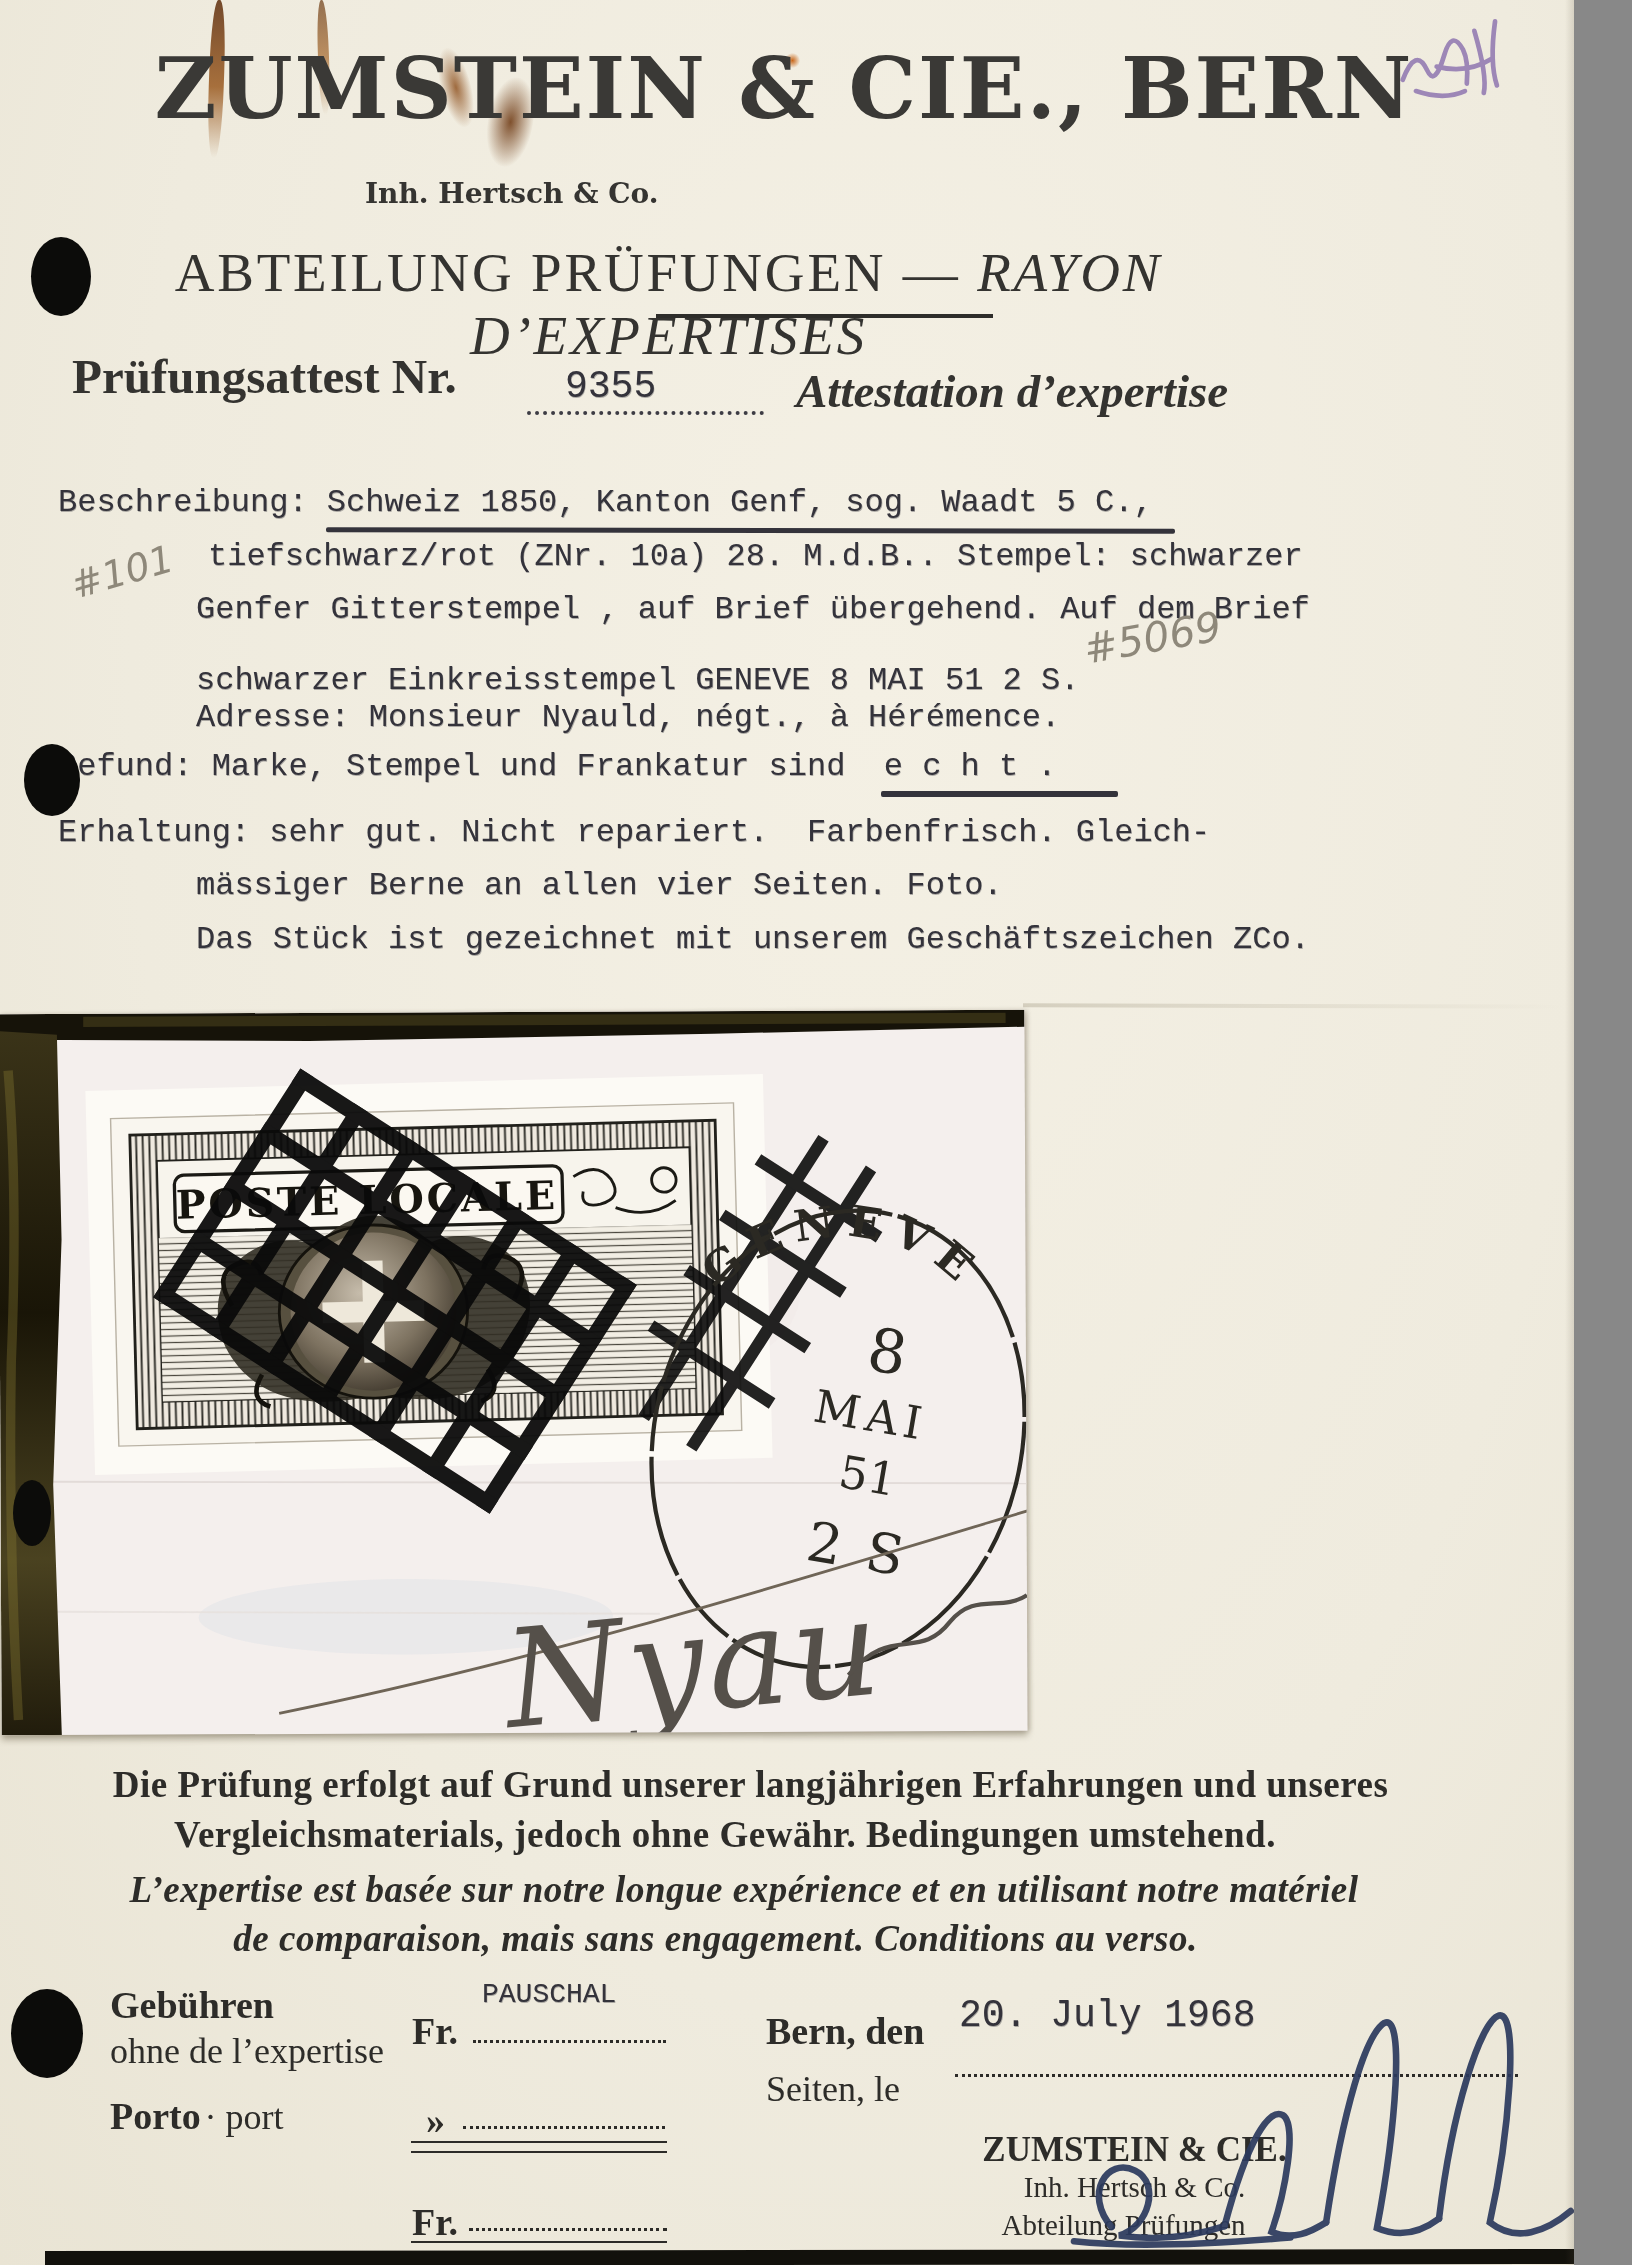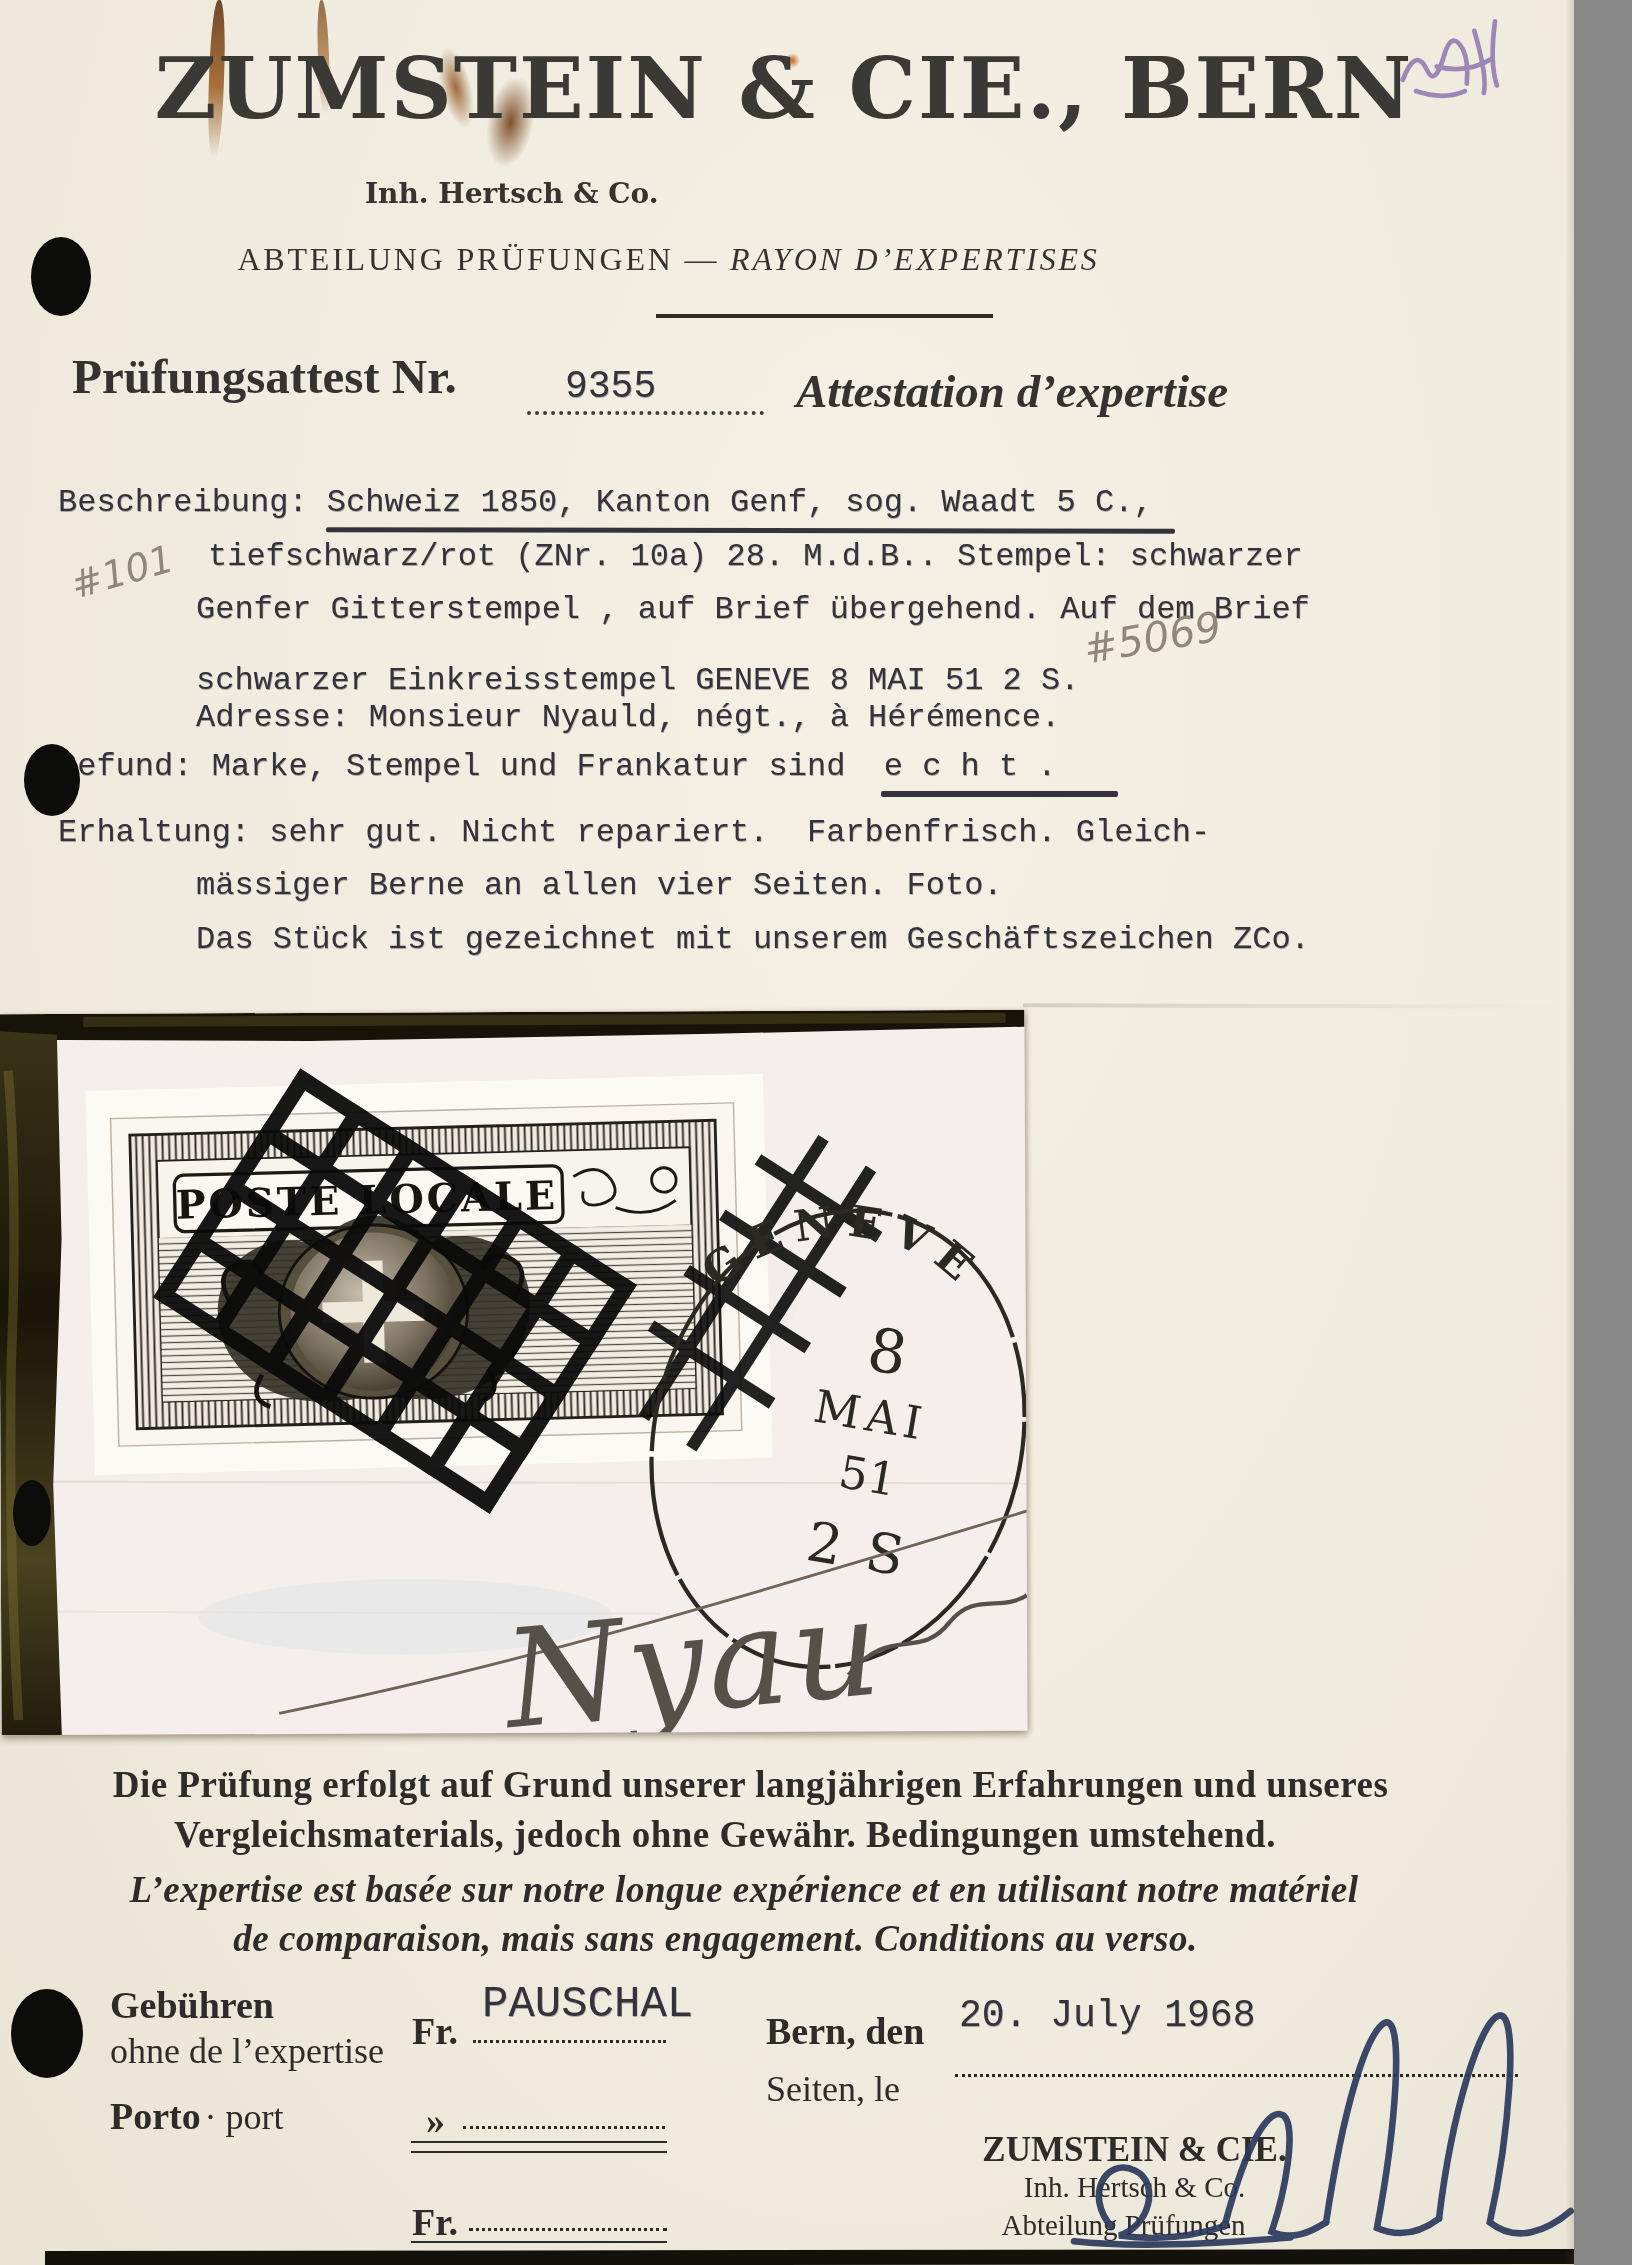--- a/index.html
+++ b/index.html
@@ -4,29 +4,29 @@
 <style>
   html,body{margin:0;padding:0;background:#888;}
   #page{position:relative;width:1574px;height:2266px;background:
     radial-gradient(ellipse at 55% 30%, #f4f0e4 0%, #efebde 60%, #e9e4d4 100%);
     overflow:hidden;font-family:"Liberation Serif", serif;color:#2c2b28;}
   .abs{position:absolute;}
   .ctr{text-align:center;}
   
   .title{font-family:"DejaVu Serif", serif;font-weight:700;font-size:85px;letter-spacing:1.9px;color:#3a3936;}
   .inh{font-family:"DejaVu Serif", serif;font-weight:700;font-size:28px;color:#353431;}
-  .abt{font-family:"Liberation Serif", serif;font-size:32px;letter-spacing:2.8px;color:#343330;}
+  .abt{font-family:"Liberation Serif", serif;font-size:55px;letter-spacing:2.8px;color:#343330;}
   .abt .it{font-style:italic;}
   .attest-de{font-family:"Liberation Serif", serif;font-weight:700;font-size:49px;color:#343330;}
   .attest-fr{font-family:"Liberation Serif", serif;font-weight:700;font-style:italic;font-size:47px;color:#343330;}
   .mono{font-family:"Liberation Mono", monospace;font-size:32px;color:#34333b;white-space:pre;
         text-shadow:0.6px 0.6px 0 rgba(44,43,52,.35);}
   .mono-40{font-family:"Liberation Mono", monospace;font-size:38px;color:#34333b;white-space:pre;
         text-shadow:0.6px 0.6px 0 rgba(44,43,52,.35);}
-  .mono-38{font-family:"Liberation Mono", monospace;font-size:44px;color:#34333b;white-space:pre;
+  .mono-38{font-family:"Liberation Mono", monospace;font-size:28px;color:#34333b;white-space:pre;
         text-shadow:0.6px 0.6px 0 rgba(44,43,52,.35);}
   .disc-de{font-family:"Liberation Serif", serif;font-weight:700;font-size:37px;letter-spacing:0.5px;color:#2d2c29;}
   .disc-fr{font-family:"Liberation Serif", serif;font-weight:700;font-style:italic;font-size:37px;letter-spacing:0.5px;color:#2d2c29;}
   .fee-b{font-family:"Liberation Serif", serif;font-weight:700;font-size:38px;color:#2d2c29;}
   .fee-r{font-family:"Liberation Serif", serif;font-size:36px;color:#2d2c29;}
   .sig-co{font-family:"Liberation Serif", serif;font-weight:700;font-size:35px;color:#2d2c29;}
   .sig-sm{font-family:"Liberation Serif", serif;font-size:29px;color:#2d2c29;}
   .pencil{font-family:"DejaVu Sans", sans-serif;font-style:italic;color:#8e887a;}
   
   .rule{background:#2e2d2a;}

